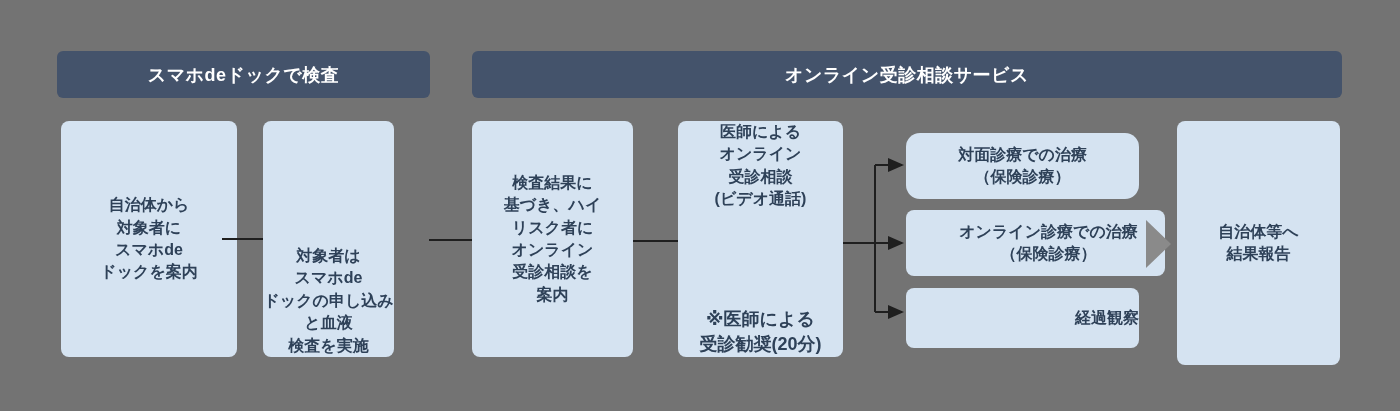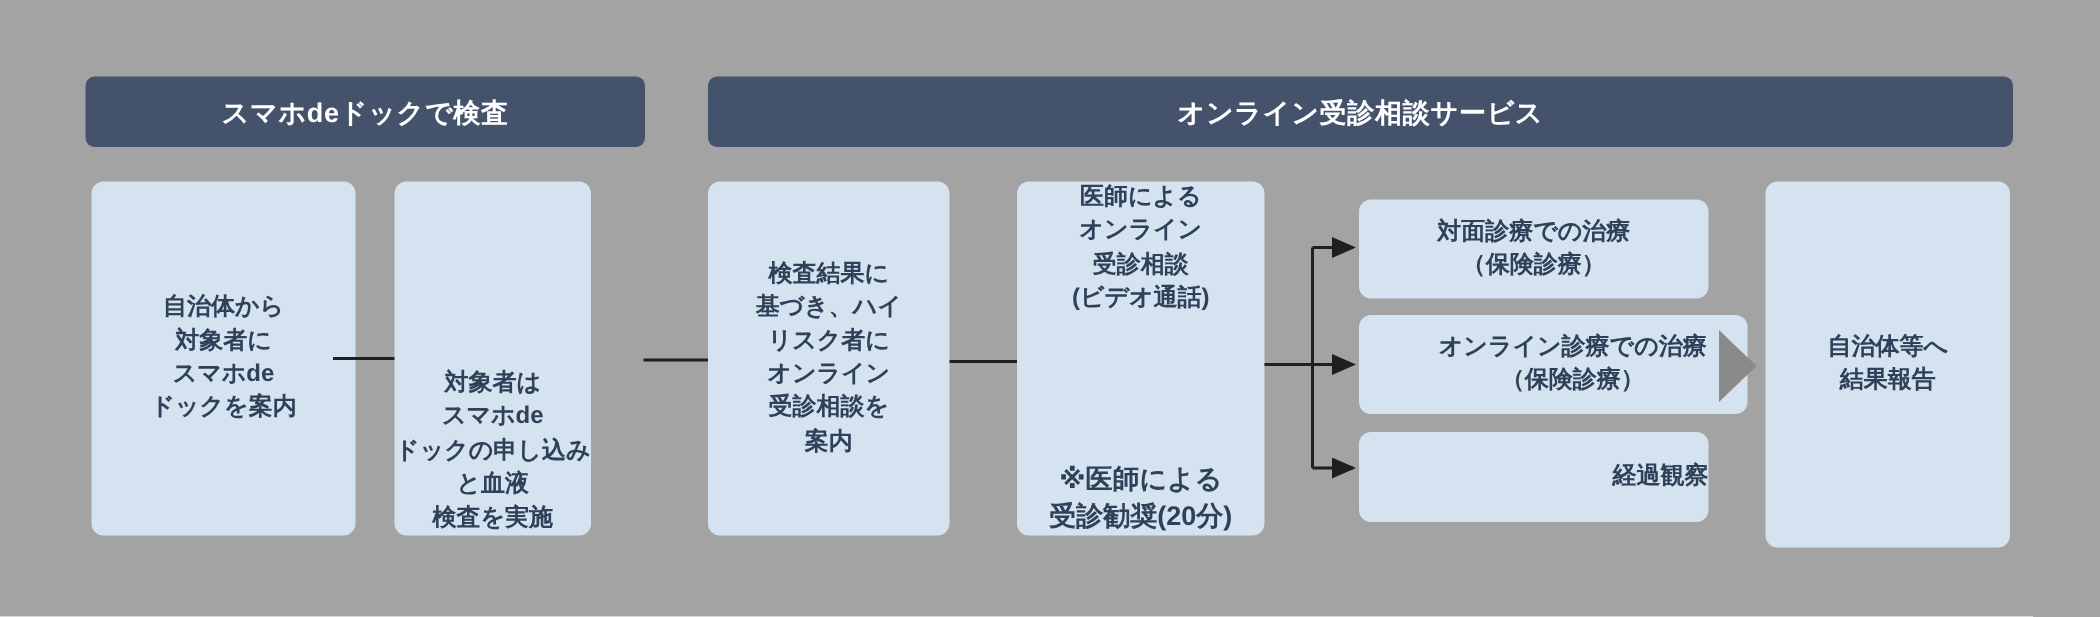--- a/index.html
+++ b/index.html
@@ -5,21 +5,21 @@
   html, body {
     margin: 0;
     padding: 0;
     background: #ffffff;
     font-family: "Liberation Sans", "DejaVu Sans", sans-serif;
   }
   .canvas {
     position: relative;
     width: 1400px;
     height: 411px;
-    background: #a3a3a3;
+    background: #737373;
     overflow: hidden;
   }
   .phase-header {
     position: absolute;
     top: 51px;
     height: 47px;
     background: #44536B;
     border-radius: 6px;
     display: flex;
     align-items: center;
@@ -53,21 +53,21 @@
   .step.s2 { left: 263px; width: 131px; justify-content: flex-end; }
   .step.s3 { left: 472px; width: 161px; }
   .step.s4 { left: 678px; width: 165px; justify-content: space-between; }
   .step .note {
     margin-top: 16px;
     font-size: 18px;
     white-space: pre-line;
   }
 
   .outcome { left: 906px; width: 233px; }
-  .outcome.o1 { top: 133px; height: 66px; }
+  .outcome.o1 { top: 133px; height: 66px; border-radius: 14px; }
   .outcome.o2 { top: 210px; height: 66px; padding-left: 26px; }
   .outcome.o3 { top: 288px; height: 60px; align-items: flex-end; }
 
   .result { left: 1177px; top: 121px; width: 163px; height: 244px; }
 
   .overlay {
     position: absolute;
     left: 0; top: 0;
     width: 1400px;
     height: 411px;

